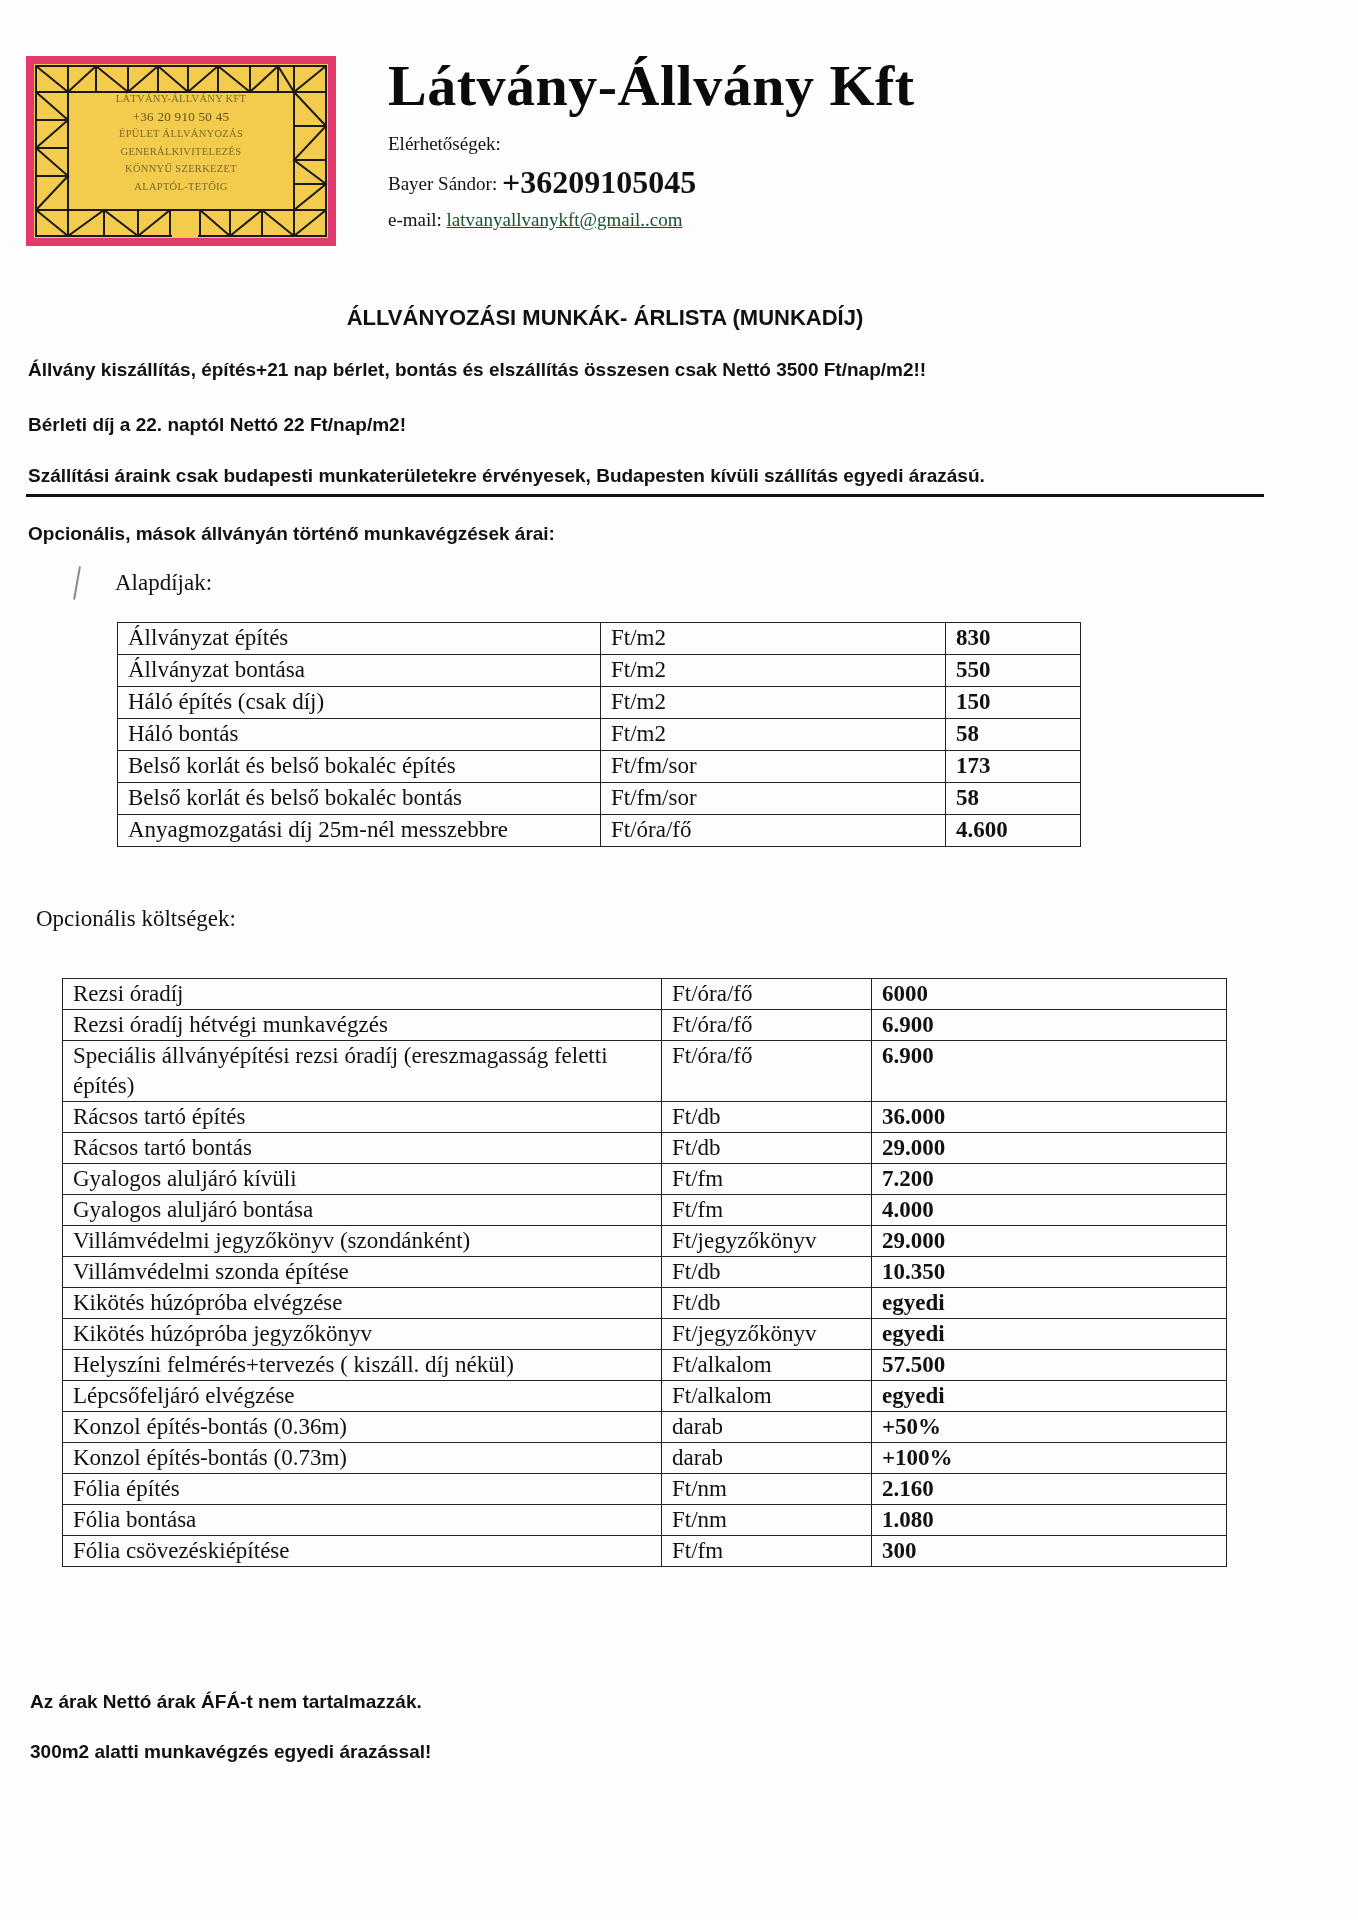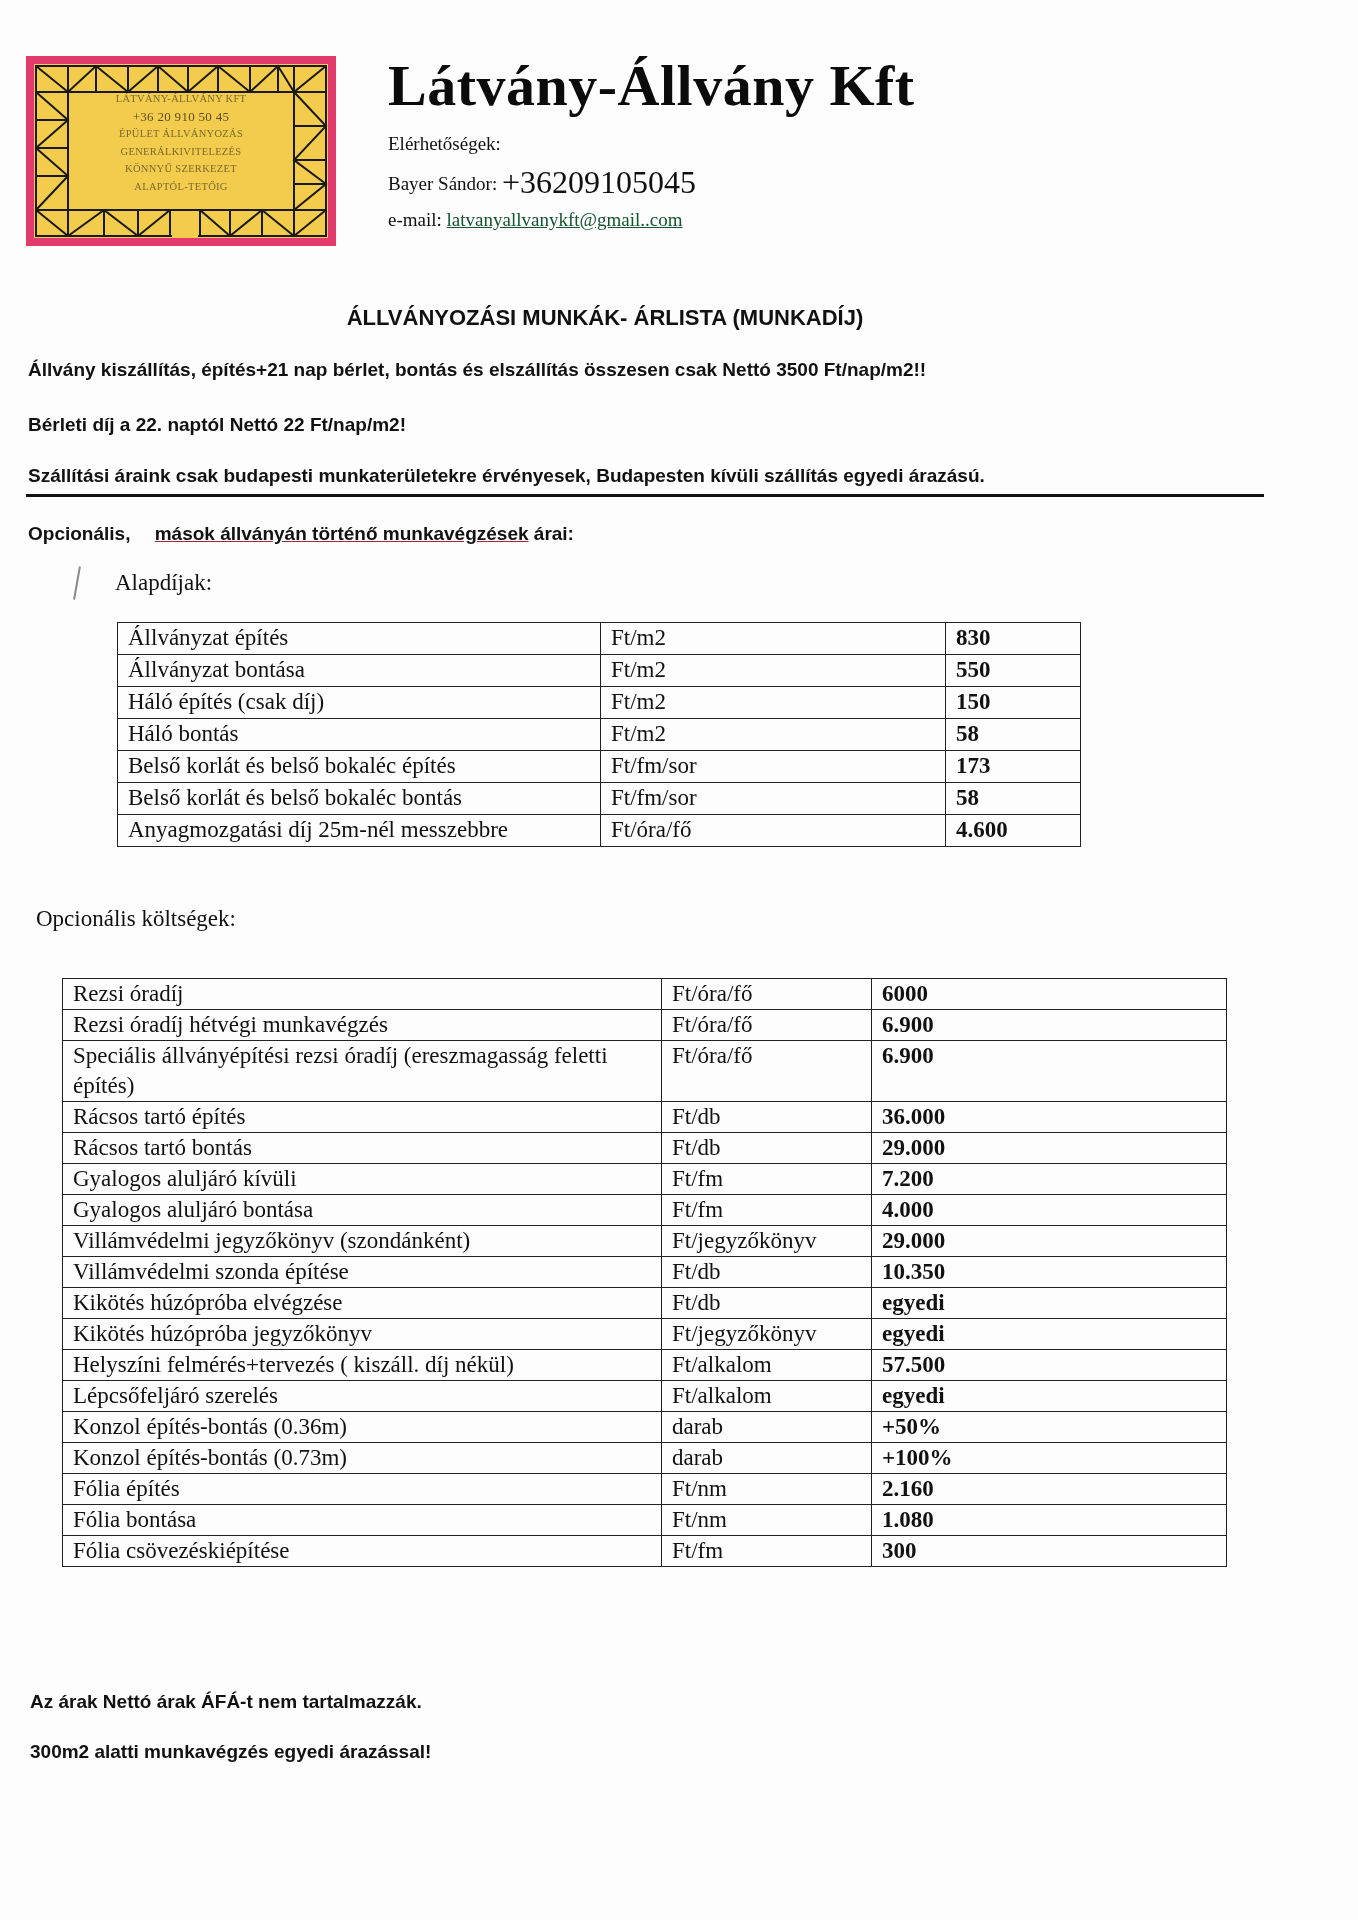--- a/index.html
+++ b/index.html
@@ -12,33 +12,33 @@
     .logo svg { position: absolute; left: 0; top: 0; width: 294px; height: 174px; }
     .logo-text { position: absolute; left: 50px; top: 26px; width: 194px; text-align: center;
       font-family: "Liberation Serif", serif; font-size: 10.5px; color: #7b6a2c; letter-spacing: 0.3px; line-height: 17.5px; }
     .logo-text div { white-space: nowrap; }
     .logo-text .phone { font-size: 13px; color: #5e4f20; }
 
     
     .company { left: 388px; top: 52px; font-family: "Liberation Serif", serif; font-weight: bold; font-size: 58px; color: #0b0b0b; white-space: nowrap; letter-spacing: 0.5px; }
     .contact-label { left: 388px; top: 133px; font-family: "Liberation Serif", serif; font-size: 19px; }
     .contact-person { left: 388px; top: 164px; font-family: "Liberation Serif", serif; font-size: 19px; white-space: nowrap; }
-    .contact-person .phone { font-size: 32px; font-weight: normal; vertical-align: -3px; text-align: right; }
+    .contact-person .phone { font-size: 32px; font-weight: bold; vertical-align: -3px; text-align: right; }
     .contact-email { left: 388px; top: 209px; font-family: "Liberation Serif", serif; font-size: 19px; white-space: nowrap; }
     .contact-email a { color: #14532d; text-decoration: underline; }
 
     
     .sans { font-family: "Liberation Sans", sans-serif; font-weight: bold; white-space: nowrap; }
     .doc-title { left: 0; width: 1210px; top: 305px; text-align: center; font-size: 22px; }
     .p1 { left: 28px; top: 359px; font-size: 19px; }
     .p2 { left: 28px; top: 414px; font-size: 19px; }
     .p3 { left: 28px; top: 465px; font-size: 19px; }
     .rule { left: 26px; top: 494px; width: 1238px; height: 3px; background: #111; }
     .optional-heading { left: 28px; top: 523px; font-size: 19px; }
-    .optional-heading .ul { text-decoration: underline; text-decoration-color: #a2263f; margin-left: 19px; }
+    .optional-heading .ul { text-decoration-color: #a2263f; }
 
     .serif-label { font-family: "Liberation Serif", serif; font-size: 23px; white-space: nowrap; }
     .alap-label { left: 115px; top: 570px; }
     .mark { left: 76px; top: 566px; width: 2px; height: 34px; background: #8a8a8a; transform: rotate(10deg); border-radius: 2px; }
     .opc-label { left: 36px; top: 906px; }
 
     
     table.price { position: absolute; border-collapse: collapse; font-family: "Liberation Serif", serif; font-size: 23px; }
     table.price td { border: 1.5px solid #222; padding: 0 10px; vertical-align: top; line-height: 30px; }
     table.price td.val { font-weight: bold; }
@@ -228,21 +228,21 @@
         <td class="name">Kikötés húzópróba jegyzőkönyv</td>
         <td class="unit">Ft/jegyzőkönyv</td>
         <td class="val">egyedi</td>
       </tr>
       <tr>
         <td class="name">Helyszíni felmérés+tervezés ( kiszáll. díj nékül)</td>
         <td class="unit">Ft/alkalom</td>
         <td class="val">57.500</td>
       </tr>
       <tr>
-        <td class="name">Lépcsőfeljáró szerelés</td>
+        <td class="name">Lépcsőfeljáró elvégzése</td>
         <td class="unit">Ft/alkalom</td>
         <td class="val">egyedi</td>
       </tr>
       <tr>
         <td class="name">Konzol építés-bontás (0.36m)</td>
         <td class="unit">darab</td>
         <td class="val">+50%</td>
       </tr>
       <tr>
         <td class="name">Konzol építés-bontás (0.73m)</td>

